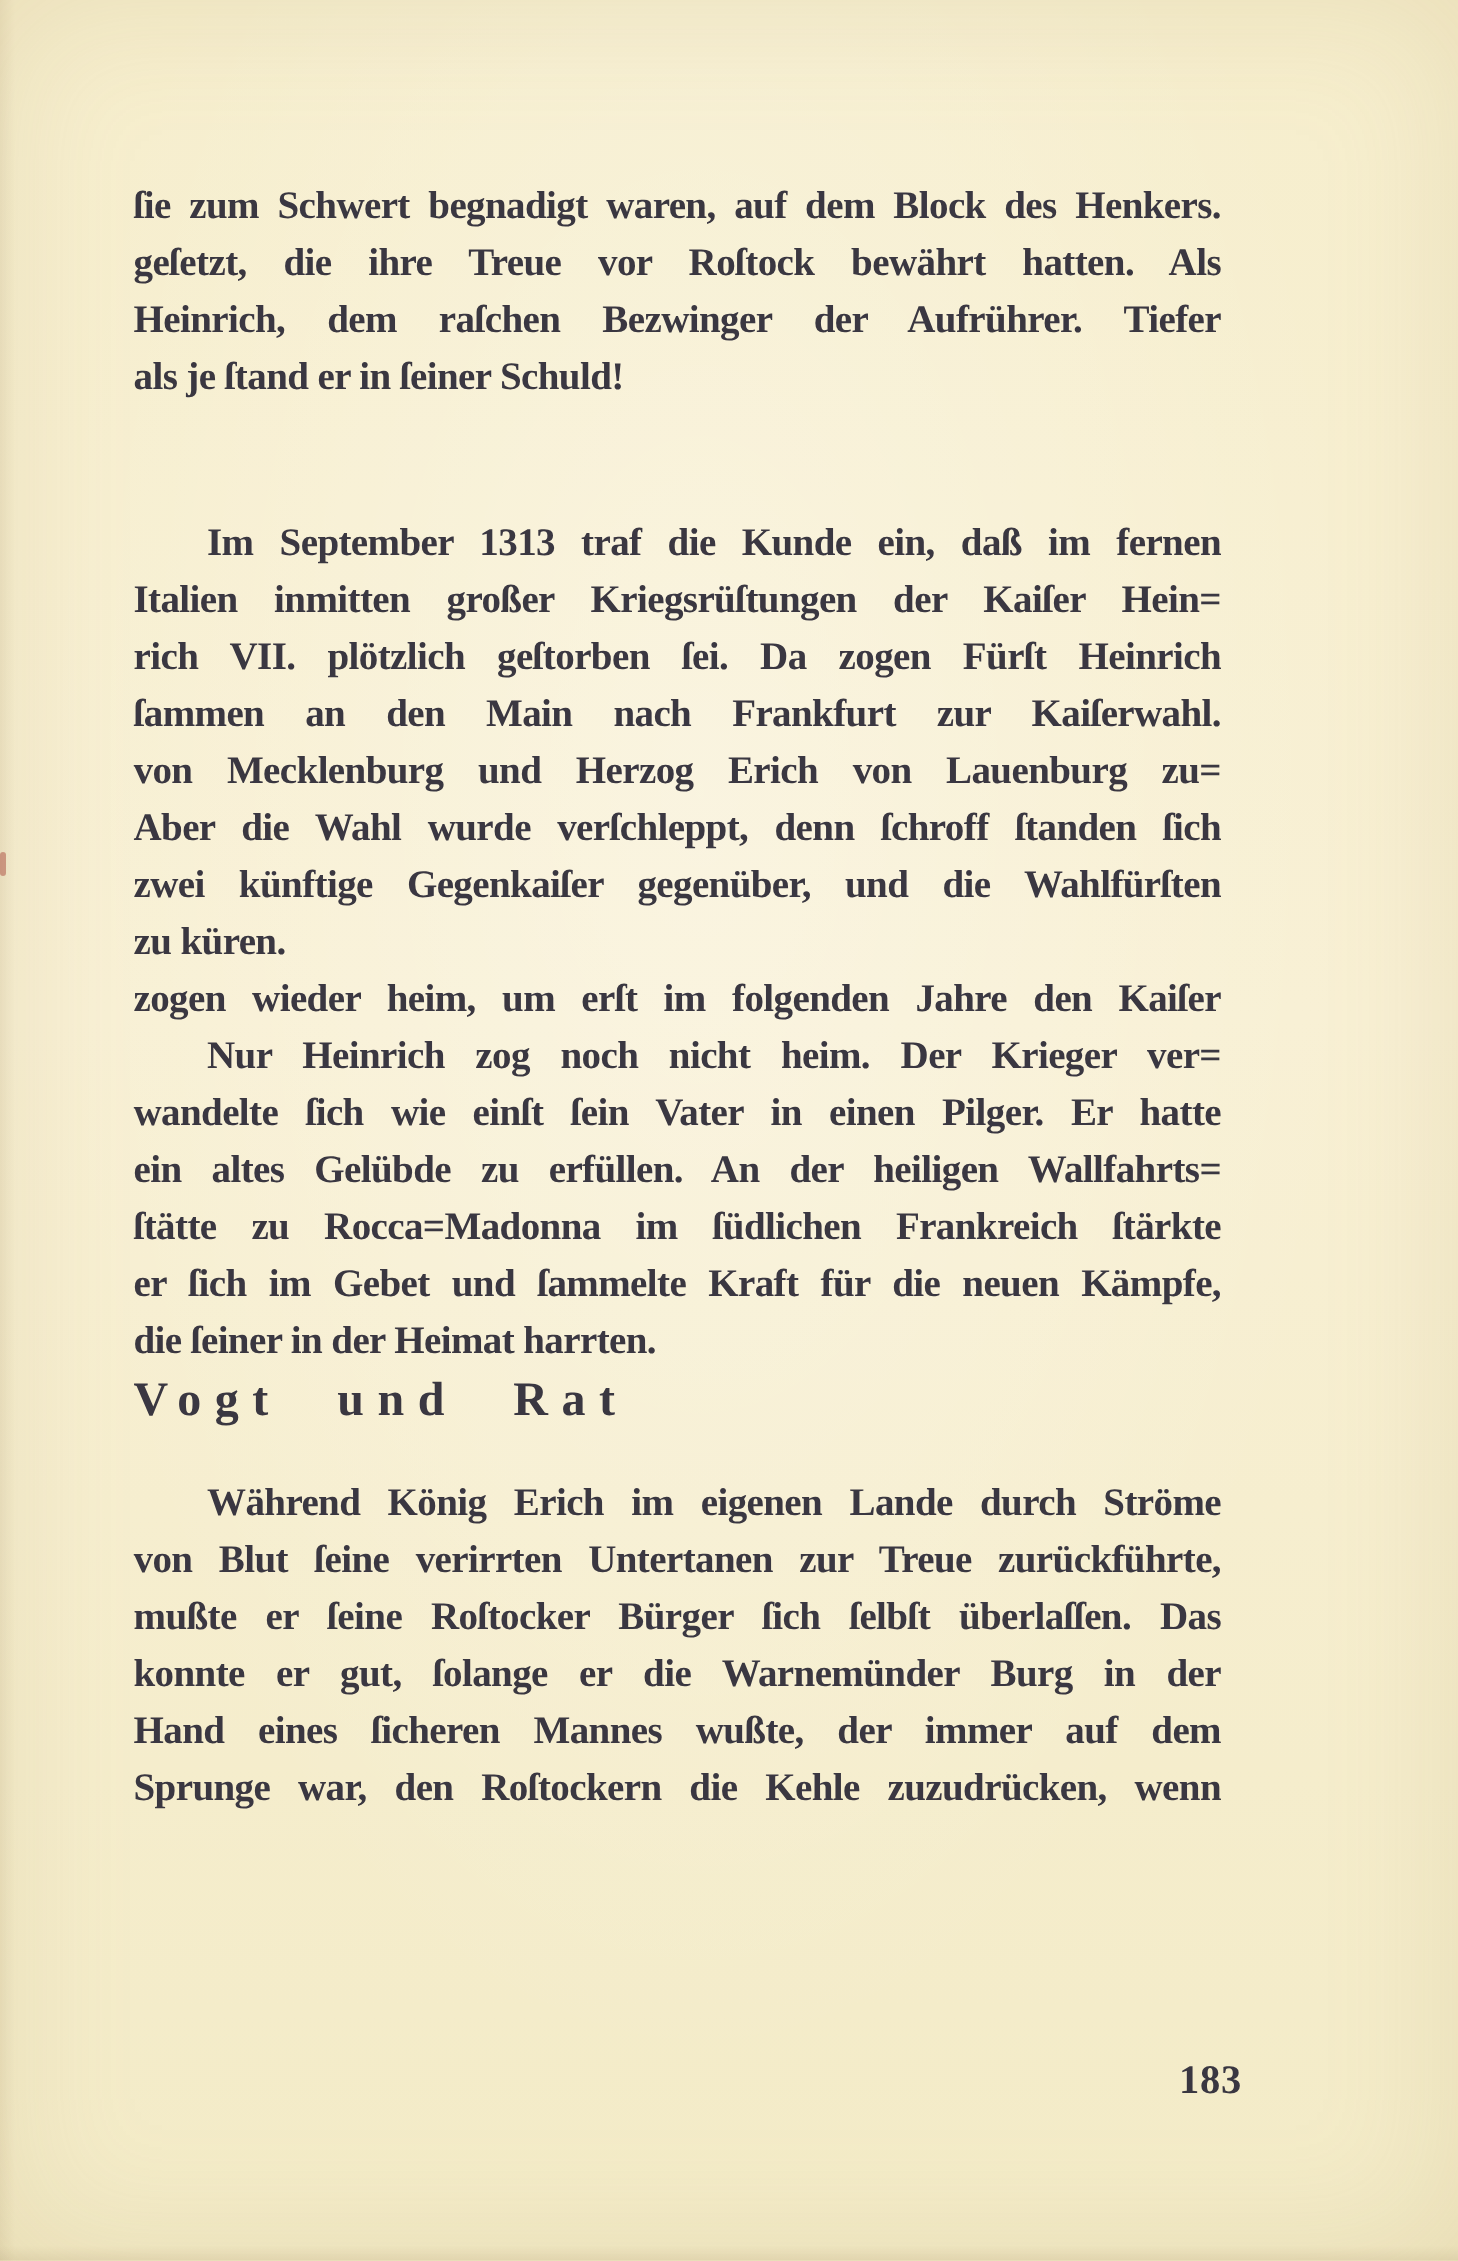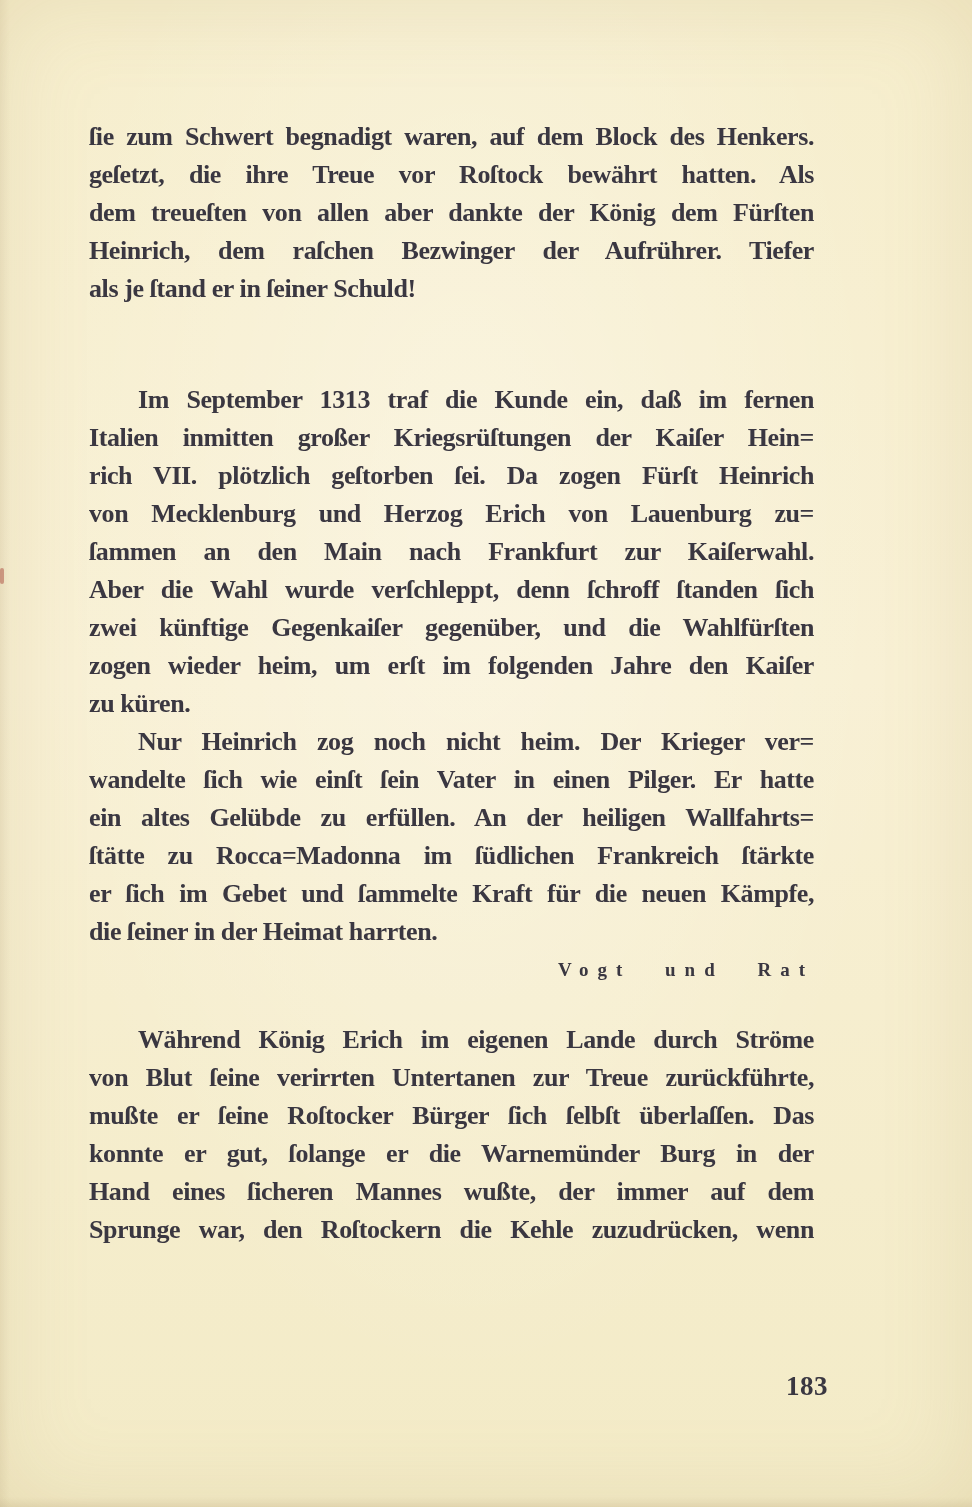--- a/index.html
+++ b/index.html
@@ -56,24 +56,24 @@
   }
   .line.endline { text-align-last: left; }
   .line.indent { text-indent: 49px; }
   
   .sec-1 { margin-top: 73px; }
   .sec-2 { }
   .sec-3 { margin-top: 93px; }
   .sec-4 { margin-top: 32px; }
   .heading {
     margin: 0;
-    font-size: 19px;
+    font-size: 32px;
     font-weight: 700;
     line-height: 38px;
-    text-align: right;
+    text-align: left;
     letter-spacing: 9px;
     word-spacing: 20px;
     font-family: Liberation Serif, serif;
   }
   .page-number {
     position: absolute;
     left: 103px;
     top: 1371px;
     width: 725px;
     text-align: right;
@@ -88,34 +88,33 @@
 
 <div class="page">
   <div class="edge-left"></div>
   <div class="edge-bottom"></div>
   <div class="artifact-red"></div>
 
   <main class="page-text">
       <div class="paragraph sec-0">
         <div class="line">ſie zum Schwert begnadigt waren, auf dem Block des Henkers.</div>
         <div class="line">geſetzt, die ihre Treue vor Roſtock bewährt hatten. Als</div>
-        <div class="line">dem treueſten von allen aber dankte der König dem Fürſten</div>
         <div class="line">Heinrich, dem raſchen Bezwinger der Aufrührer. Tiefer</div>
         <div class="line endline">als je ſtand er in ſeiner Schuld!</div>
       </div>
       <div class="paragraph sec-1">
         <div class="line indent">Im September 1313 traf die Kunde ein, daß im fernen</div>
         <div class="line">Italien inmitten großer Kriegsrüſtungen der Kaiſer Hein=</div>
         <div class="line">rich VII. plötzlich geſtorben ſei. Da zogen Fürſt Heinrich</div>
+        <div class="line">ſammen an den Main nach Frankfurt zur Kaiſerwahl.</div>
         <div class="line">von Mecklenburg und Herzog Erich von Lauenburg zu=</div>
-        <div class="line">ſammen an den Main nach Frankfurt zur Kaiſerwahl.</div>
         <div class="line">Aber die Wahl wurde verſchleppt, denn ſchroff ſtanden ſich</div>
         <div class="line">zwei künftige Gegenkaiſer gegenüber, und die Wahlfürſten</div>
+        <div class="line endline">zu küren.</div>
         <div class="line">zogen wieder heim, um erſt im folgenden Jahre den Kaiſer</div>
-        <div class="line endline">zu küren.</div>
       </div>
       <div class="paragraph sec-2">
         <div class="line indent">Nur Heinrich zog noch nicht heim. Der Krieger ver=</div>
         <div class="line">wandelte ſich wie einſt ſein Vater in einen Pilger. Er hatte</div>
         <div class="line">ein altes Gelübde zu erfüllen. An der heiligen Wallfahrts=</div>
         <div class="line">ſtätte zu Rocca=Madonna im ſüdlichen Frankreich ſtärkte</div>
         <div class="line">er ſich im Gebet und ſammelte Kraft für die neuen Kämpfe,</div>
         <div class="line endline">die ſeiner in der Heimat harrten.</div>
       </div>
       <h2 class="heading sec-3">Vogt und Rat</h2>

